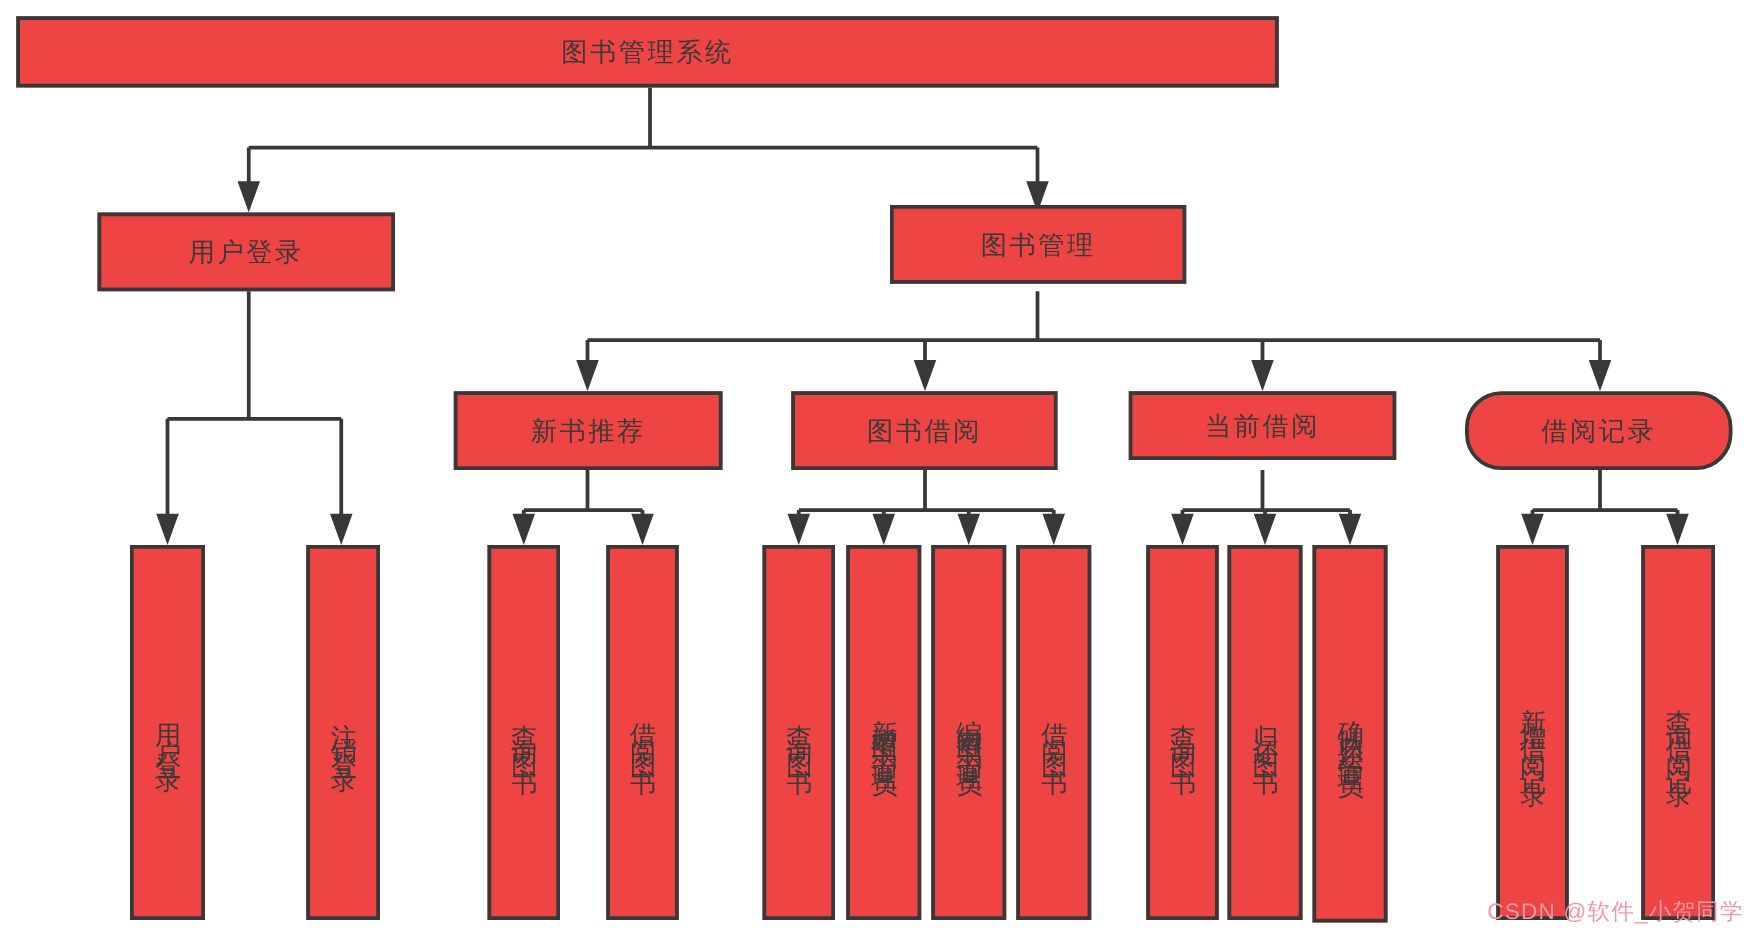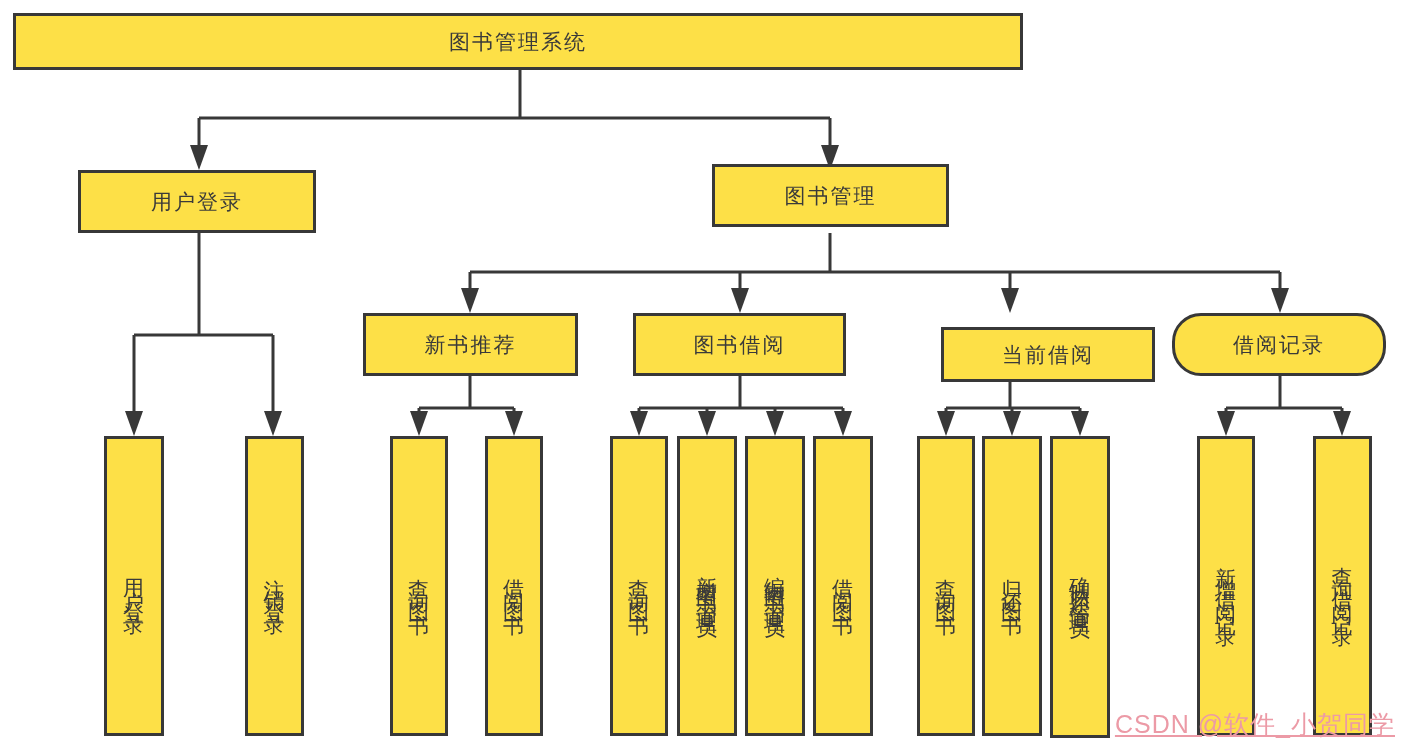--- a/index.html
+++ b/index.html
@@ -23,21 +23,21 @@
     fill: none;
   }
   svg.connectors polygon.arrow {
     fill: var(--line, #383838);
     stroke: none;
   }
   .hbox, .vbox {
     position: absolute;
     box-sizing: border-box;
     border: 3px solid var(--line, #383838);
-    background: #fde047;
+    background: #ef4444;
     display: flex;
     align-items: center;
     justify-content: center;
   }
   .hbox .label {
     font-size: 21px;
     letter-spacing: 2px;
     white-space: nowrap;
   }
   .vbox .vtext {
@@ -48,25 +48,24 @@
     letter-spacing: 12px;
     white-space: nowrap;
   }
   .vbox .vtext.long {
     letter-spacing: 6px;
   }
   .watermark {
     position: absolute;
     right: 10px;
     bottom: 6px;
-    font-size: 25px;
+    font-size: 18px;
     letter-spacing: 1px;
     color: var(--wm, #ec9aa6);
     white-space: nowrap;
-    text-decoration: underline;
   }
 </style>
 </head>
 <body>
 
 <div class="stage">
 
   <svg class="connectors" width="1405" height="747" viewBox="0 0 1405 747" aria-hidden="true">
 
     <path class="stroke" d="M520 70 V118 M199 118 H830 M199 118 V148 M830 118 V148"></path>
@@ -116,21 +115,21 @@
   <div class="hbox" style="left:712px; top:164px; width:237px; height:63px;">
     <span class="label">图书管理</span>
   </div>
 
   <div class="hbox" style="left:363px; top:313px; width:215px; height:63px;">
     <span class="label">新书推荐</span>
   </div>
   <div class="hbox" style="left:633px; top:313px; width:213px; height:63px;">
     <span class="label">图书借阅</span>
   </div>
-  <div class="hbox" style="left:941px; top:313px; width:214px; height:55px;margin-top:14px;">
+  <div class="hbox" style="left:903px; top:313px; width:214px; height:55px;">
     <span class="label">当前借阅</span>
   </div>
   <div class="hbox" style="left:1172px; top:313px; width:214px; height:63px;border-radius:29px;">
     <span class="label">借阅记录</span>
   </div>
 
   <div class="vbox" style="left:104px; top:436px; width:60px; height:300px;">
     <span class="vtext">用户登录</span>
   </div>
   <div class="vbox" style="left:245px; top:436px; width:59px; height:300px;">

